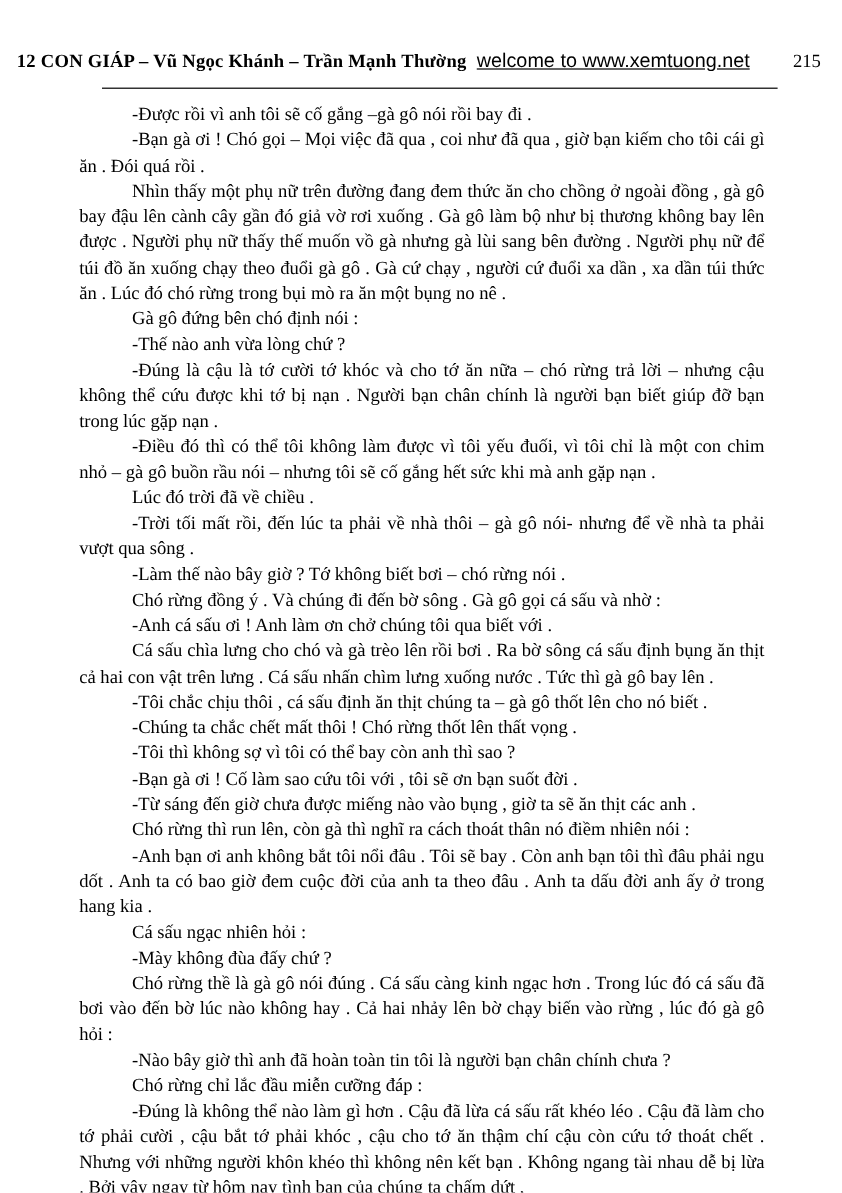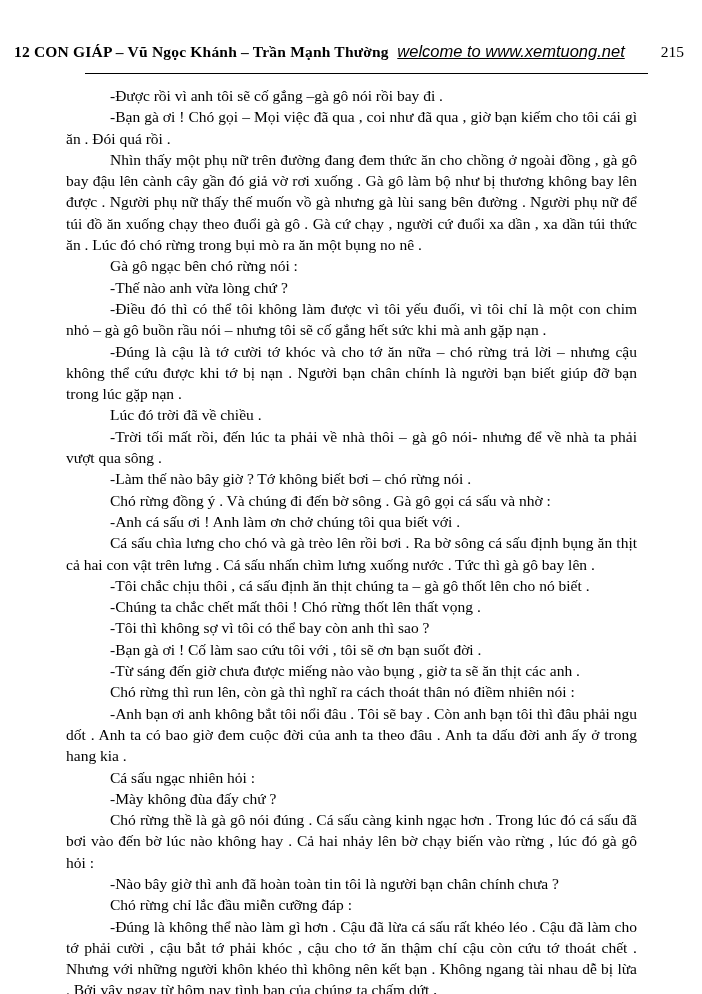--- a/index.html
+++ b/index.html
@@ -29,21 +29,20 @@
     font-weight: bold;
     font-size: 15.5px;
     letter-spacing: 0.2px;
   }
   .site-link {
     font-family: "Liberation Sans", sans-serif;
     font-size: 16.5px;
     text-decoration: underline;
     color: #000000;
     margin-left: auto;
-    font-style: italic;
   }
   .page-number {
     font-size: 15.5px;
     margin-left: 36px;
   }
   .header-rule {
     position: absolute;
     top: 73px;
     left: 85px;
     width: 563px;
@@ -77,24 +76,24 @@
     <span class="site-link">welcome to www.xemtuong.net</span>
     <span class="page-number">215</span>
   </div>
 
   <hr class="header-rule">
 
   <div class="content" id="story-content">
       <p class="para">-Được rồi vì anh tôi sẽ cố gắng –gà gô nói rồi bay đi .</p>
       <p class="para">-Bạn gà ơi ! Chó gọi – Mọi việc đã qua , coi như đã qua , giờ bạn kiếm cho tôi cái gì ăn . Đói quá rồi .</p>
       <p class="para">Nhìn thấy một phụ nữ trên đường đang đem thức ăn cho chồng ở ngoài đồng , gà gô bay đậu lên cành cây gần đó giả vờ rơi xuống . Gà gô làm bộ như bị thương không bay lên được . Người phụ nữ thấy thế muốn vồ gà nhưng gà lùi sang bên đường . Người phụ nữ để túi đồ ăn xuống chạy theo đuổi gà gô . Gà cứ chạy , người cứ đuổi xa dần , xa dần túi thức ăn . Lúc đó chó rừng trong bụi mò ra ăn một bụng no nê .</p>
-      <p class="para">Gà gô ngạc bên chó rừng nói :</p>
+      <p class="para">Gà gô đứng bên chó định nói :</p>
       <p class="para">-Thế nào anh vừa lòng chứ ?</p>
+      <p class="para">-Đúng là cậu là tớ cười tớ khóc và cho tớ ăn nữa – chó rừng trả lời – nhưng cậu không thể cứu được khi tớ bị nạn . Người bạn chân chính là người bạn biết giúp đỡ bạn trong lúc gặp nạn .</p>
       <p class="para">-Điều đó thì có thể tôi không làm được vì tôi yếu đuối, vì tôi chỉ là một con chim nhỏ – gà gô buồn rầu nói – nhưng tôi sẽ cố gắng hết sức khi mà anh gặp nạn .</p>
-      <p class="para">-Đúng là cậu là tớ cười tớ khóc và cho tớ ăn nữa – chó rừng trả lời – nhưng cậu không thể cứu được khi tớ bị nạn . Người bạn chân chính là người bạn biết giúp đỡ bạn trong lúc gặp nạn .</p>
       <p class="para">Lúc đó trời đã về chiều .</p>
       <p class="para">-Trời tối mất rồi, đến lúc ta phải về nhà thôi – gà gô nói- nhưng để về nhà ta phải vượt qua sông .</p>
       <p class="para">-Làm thế nào bây giờ ? Tớ không biết bơi – chó rừng nói .</p>
       <p class="para">Chó rừng đồng ý . Và chúng đi đến bờ sông . Gà gô gọi cá sấu và nhờ :</p>
       <p class="para">-Anh cá sấu ơi ! Anh làm ơn chở chúng tôi qua biết với .</p>
       <p class="para">Cá sấu chìa lưng cho chó và gà trèo lên rồi bơi . Ra bờ sông cá sấu định bụng ăn thịt cả hai con vật trên lưng . Cá sấu nhấn chìm lưng xuống nước . Tức thì gà gô bay lên .</p>
       <p class="para">-Tôi chắc chịu thôi , cá sấu định ăn thịt chúng ta – gà gô thốt lên cho nó biết .</p>
       <p class="para">-Chúng ta chắc chết mất thôi ! Chó rừng thốt lên thất vọng .</p>
       <p class="para">-Tôi thì không sợ vì tôi có thể bay còn anh thì sao ?</p>
       <p class="para">-Bạn gà ơi ! Cố làm sao cứu tôi với , tôi sẽ ơn bạn suốt đời .</p>

